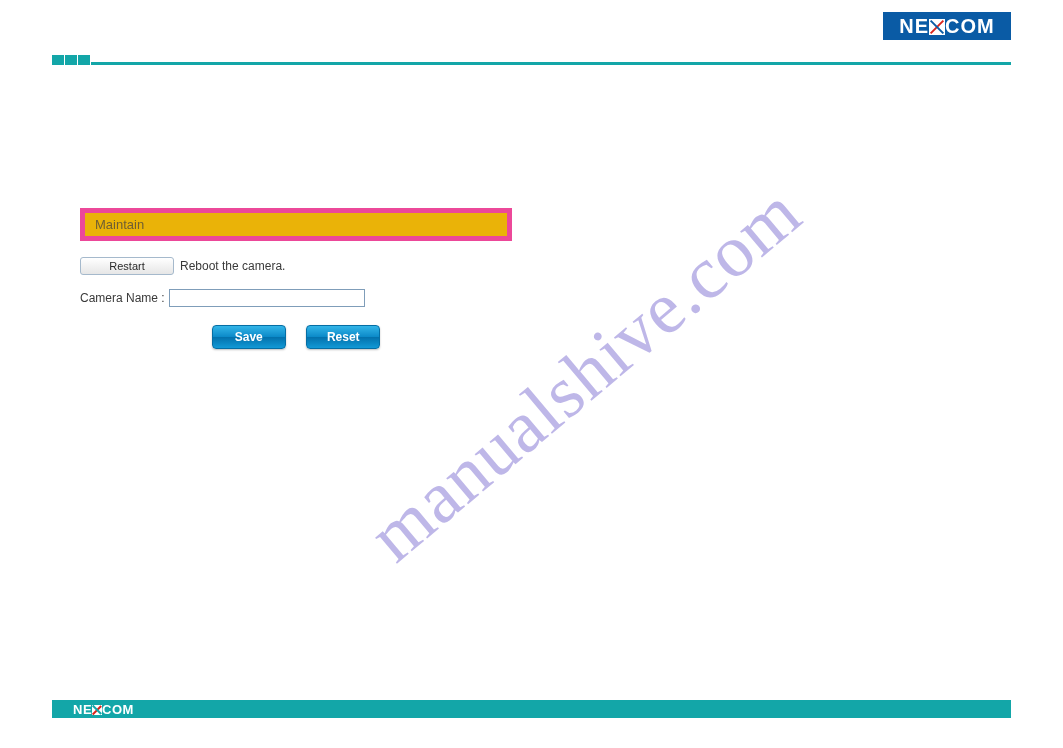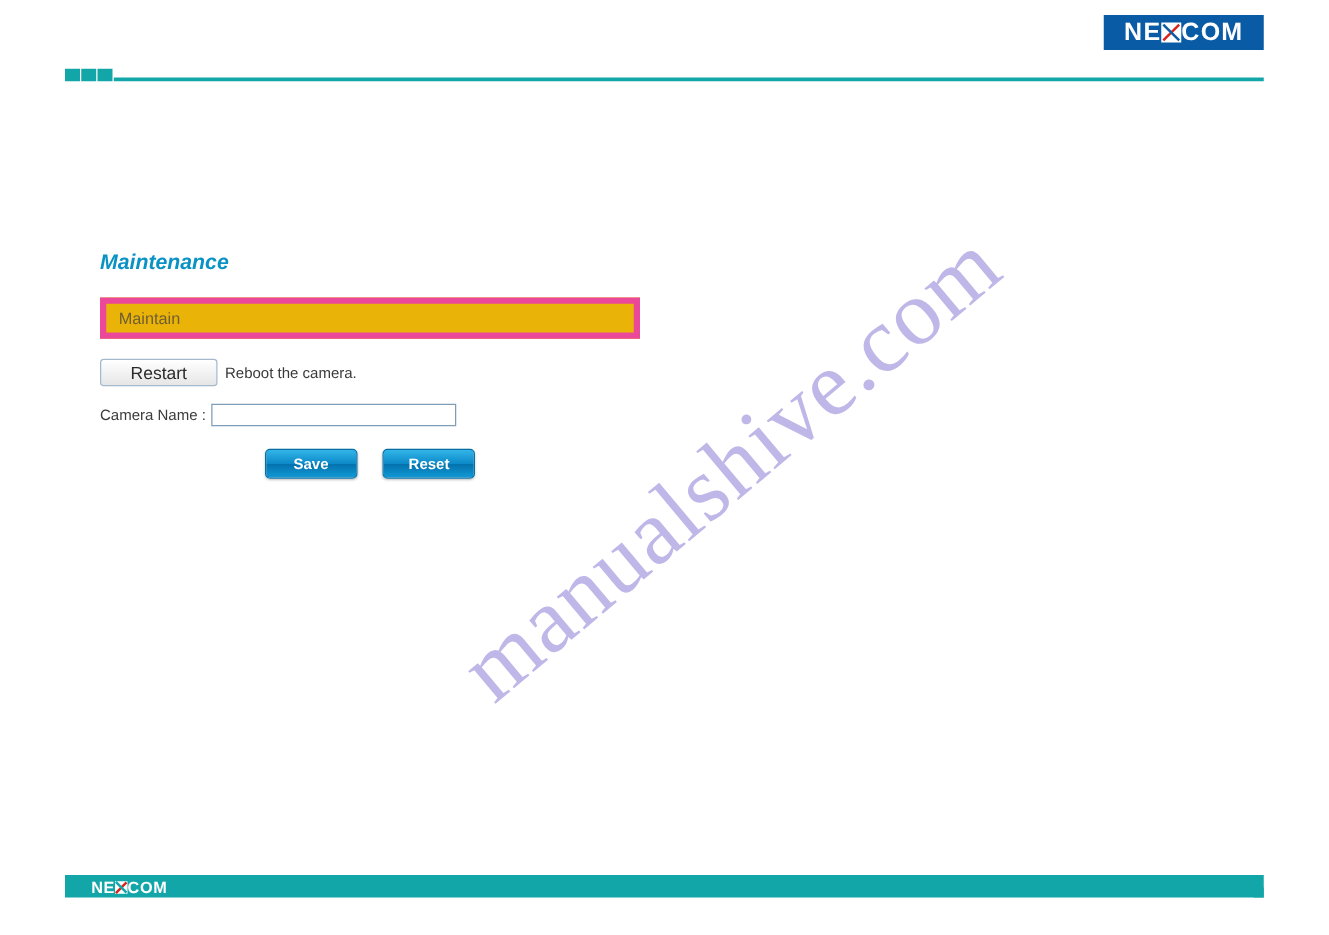--- a/index.html
+++ b/index.html
@@ -97,21 +97,21 @@
     margin-bottom: 16px;
     margin-top: 8px;
   }
   .row {
     display: flex;
     align-items: center;
     margin-bottom: 8px;
   }
   .bevel-btn {
     font-family: Arial, sans-serif;
-    font-size: 14px;
+    font-size: 11px;
     background: linear-gradient(#fff,#e6e6e6);
     border: 1px solid #a5b9cc;
     border-radius: 3px;
     padding: 2px 0;
     width: 94px;
     text-align: center;
     color: #2a2a2a;
     cursor: pointer;
     margin-right: 6px;
   }
@@ -216,21 +216,20 @@
     <div class="sq"></div>
     <div class="sq"></div>
     <div class="sq"></div>
     <div class="header-line"></div>
   </div>
 </div>
 
 <div class="watermark">manualshive.com</div>
 
 <div class="content">
-  <div class="page-title">Maintenance</div>
 
   <div class="section-header">Maintain</div>
 
   <div class="row">
     <button class="bevel-btn">Restart</button>
     <span class="row-desc">Reboot the camera.</span>
   </div>
 
 
 

